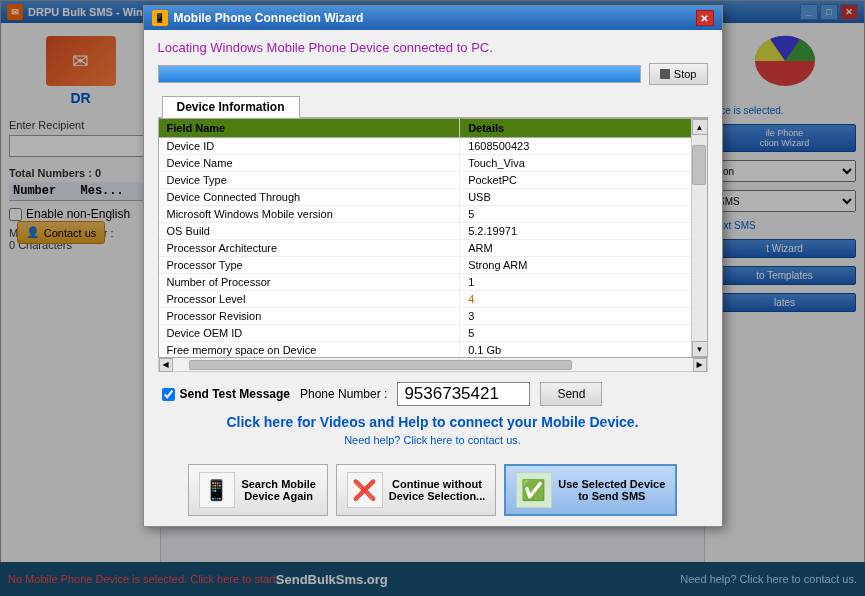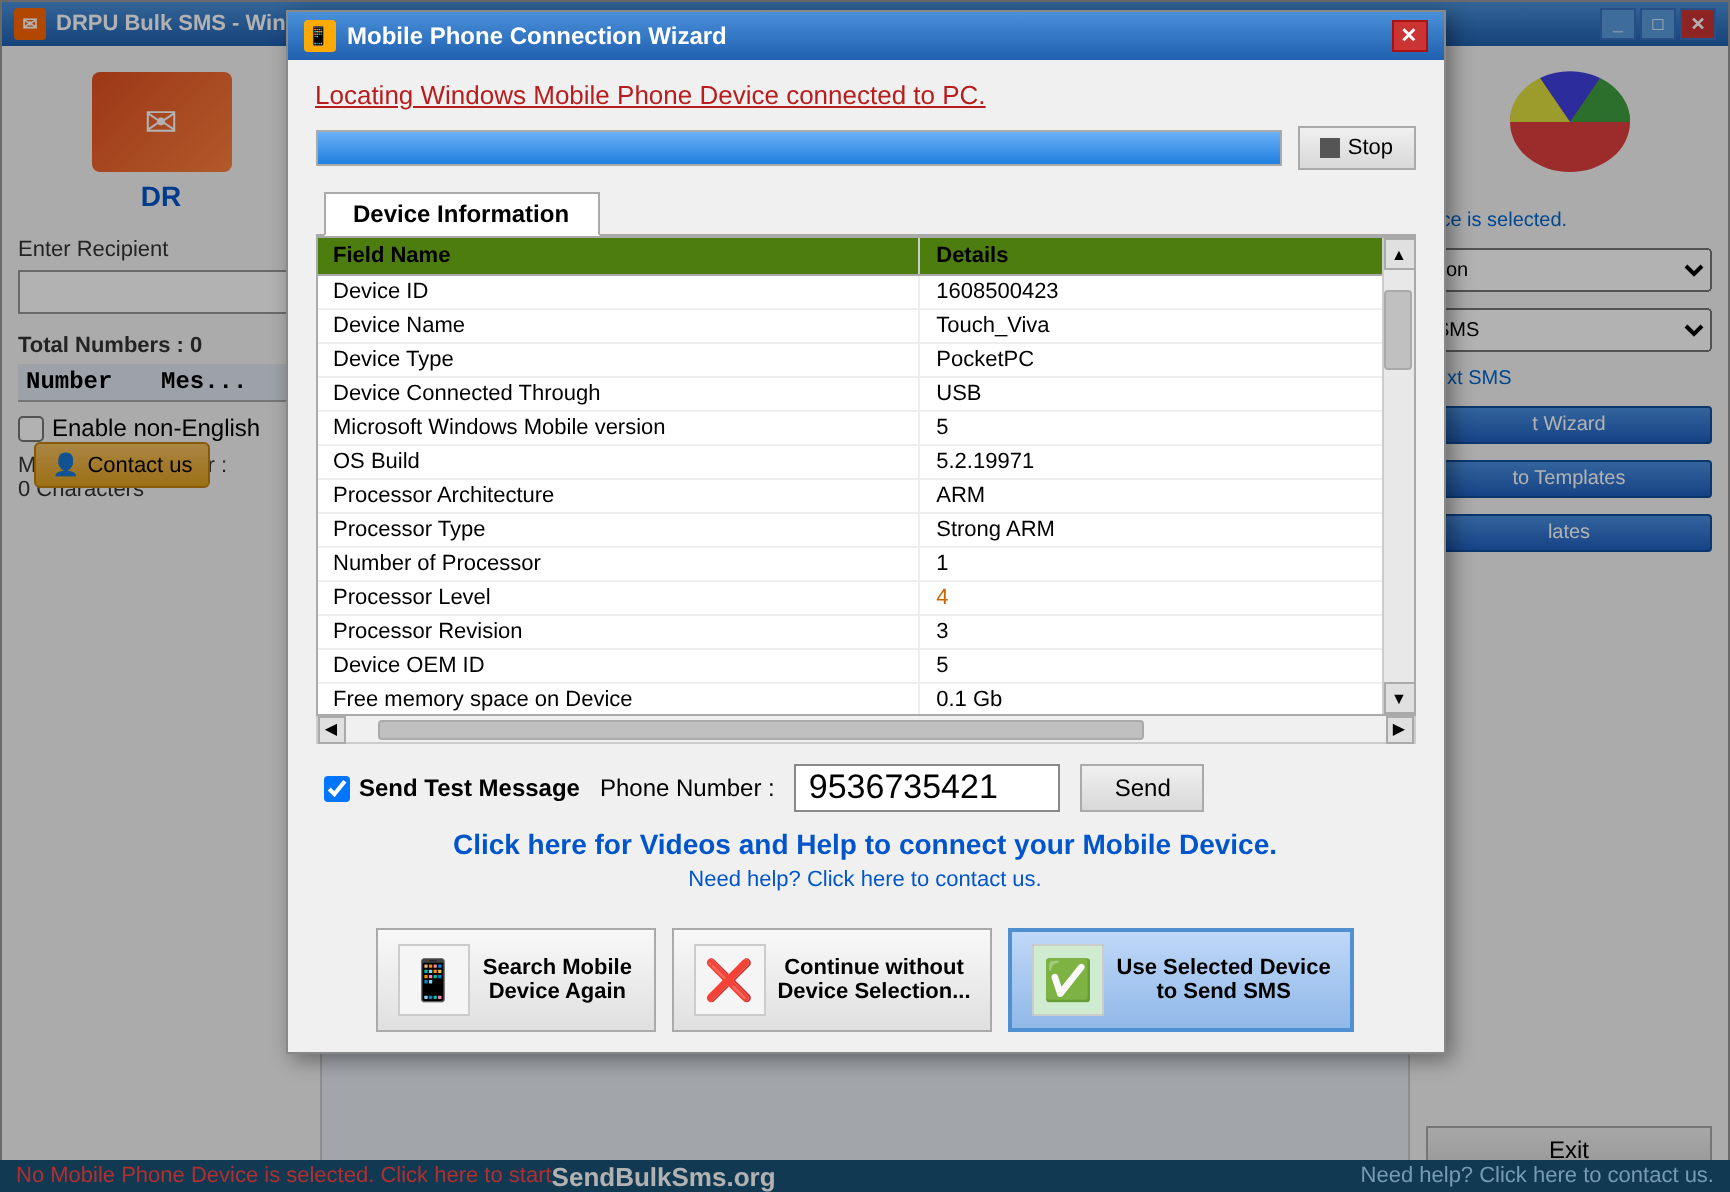--- a/index.html
+++ b/index.html
@@ -241,23 +241,22 @@
       font-size: 10px; cursor: pointer;
       border: 1px solid #aa1111;
     }
 
     .dialog-body {
       padding: 10px 14px 10px;
     }
 
     .locating-text {
       font-size: 13px;
-      color: #b91c1c;
+      color: #a21caf;
       margin-bottom: 8px;
-      text-decoration: underline;
     }
 
     .progress-row {
       display: flex;
       align-items: center;
       gap: 8px;
       margin-bottom: 10px;
     }
 
     .progress-bar-container {
@@ -461,21 +460,21 @@
 
     .btn-text {
       text-align: center;
       flex: 1;
     }
 
     
     .status-bar {
       position: absolute;
       bottom: 0; left: 0; right: 0;
-      height: 16px;
+      height: 34px;
       background: #1a5276;
       display: flex;
       align-items: center;
       padding: 0 8px;
       font-size: 11px;
       color: white;
     }
 
     .status-bar-text {
       color: #ff4444;
@@ -580,20 +579,24 @@
 
       <div class="pie-chart">
         <svg class="pie-svg" viewBox="0 0 70 60">
           <ellipse cx="35" cy="30" rx="30" ry="25" fill="#e04040"></ellipse>
           <path d="M35,30 L65,30 A30,25 0 0,0 50,8 Z" fill="#40a040"></path>
           <path d="M35,30 L50,8 A30,25 0 0,0 20,8 Z" fill="#4040e0"></path>
           <path d="M35,30 L20,8 A30,25 0 0,0 5,30 Z" fill="#e0e040"></path>
         </svg>
       </div>
       <div class="right-info">vice is selected.</div>
+      <div class="right-btn">
+        <div style="white-space:pre-line;font-size:9px;">ile Phone
+ction Wizard</div>
+      </div>
       <select class="right-select">
         <option>tion</option>
       </select>
       <select class="right-select">
         <option>SMS</option>
       </select>
       <div class="right-info">Text SMS</div>
       <div class="right-btn">
         <span>t Wizard</span>
       </div>

